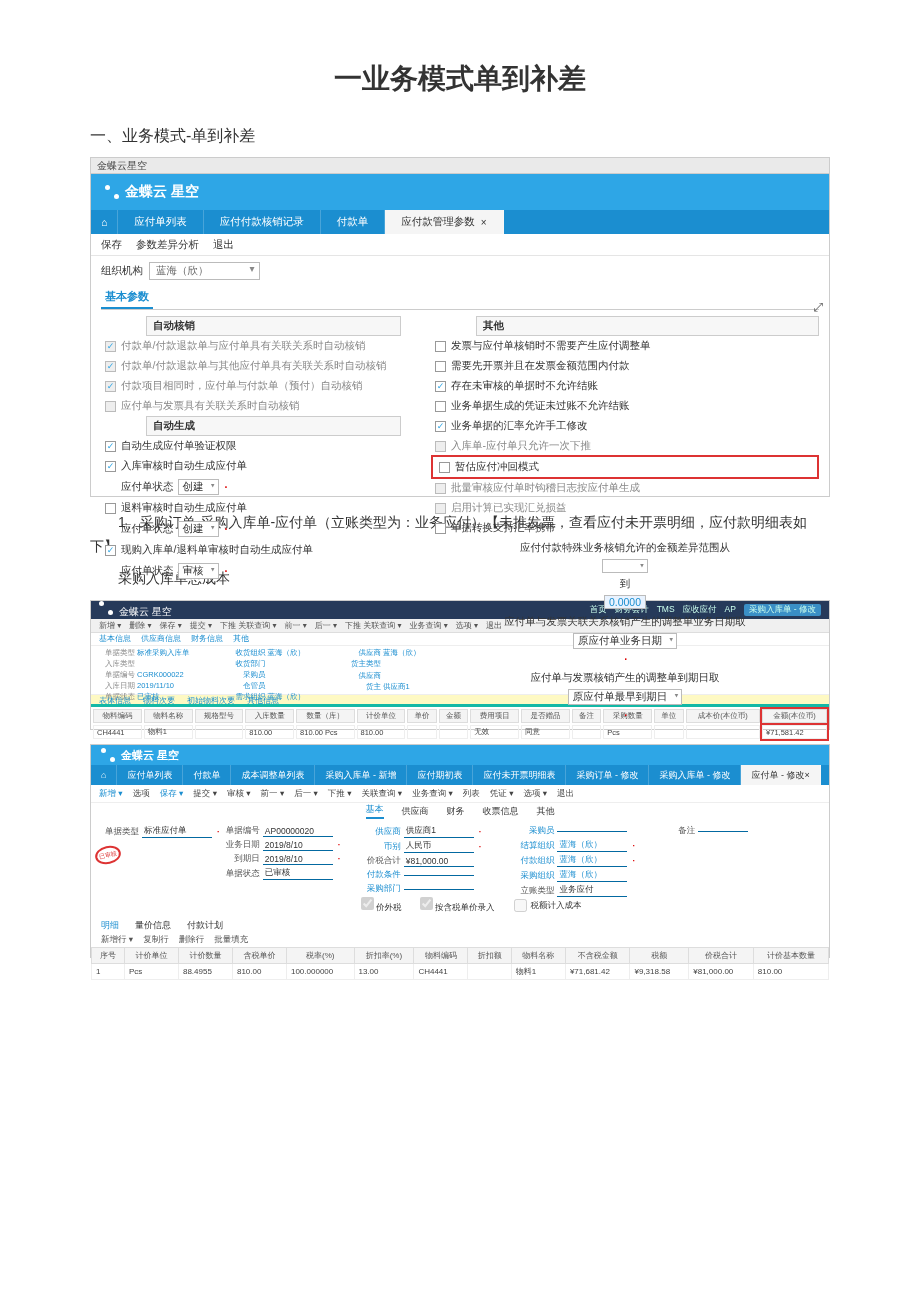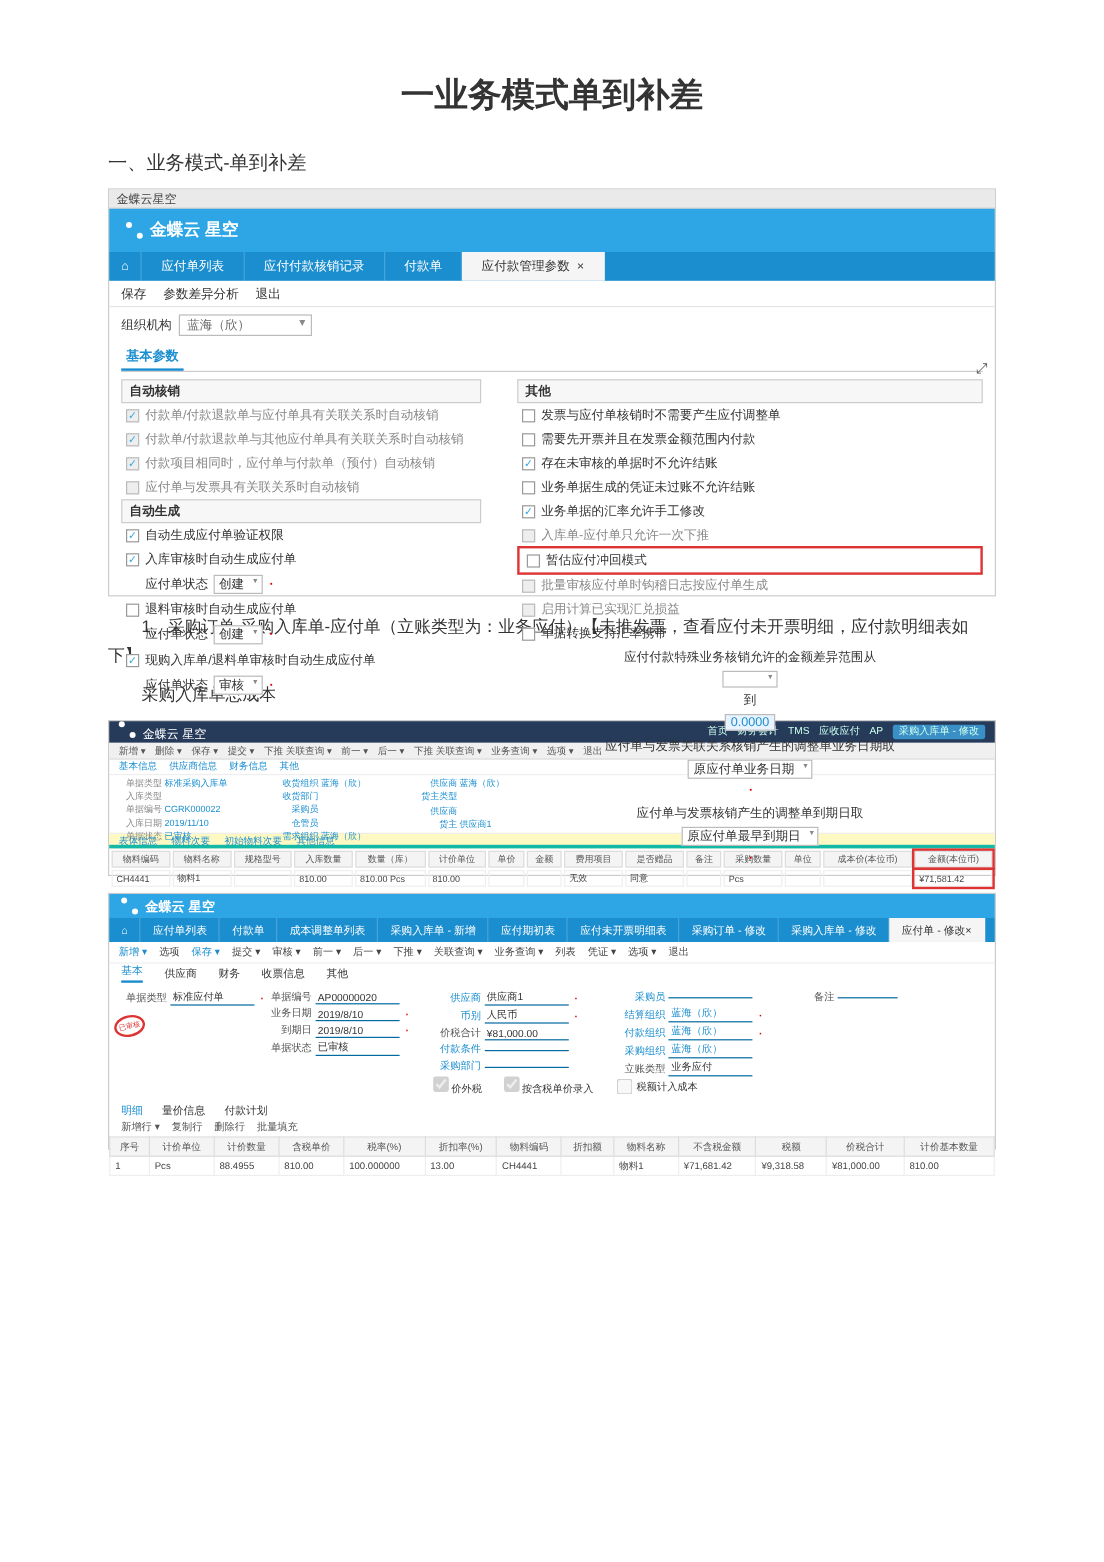--- a/index.html
+++ b/index.html
@@ -26,21 +26,21 @@
     .s1-toolbar { height: 22px; display: flex; align-items: center; padding: 0 10px; gap: 14px; font-size: 10.5px; color: #333; border-bottom: 1px solid #e5e5e5; }
     .s1-org { display: flex; align-items: center; padding: 6px 10px; gap: 6px; font-size: 10.5px; }
     .s1-org .sel { border: 1px solid #bbb; padding: 1px 50px 1px 6px; background: #fff; position: relative; color: #666; }
     .s1-org .sel::after { content: "▾"; position: absolute; right: 4px; top: 0; color: #888; font-size: 10px; }
     .s1-tabhead { border-bottom: 1px solid #ccc; margin: 0 10px; }
     .s1-tabhead span { display: inline-block; padding: 3px 4px; border-bottom: 2px solid #1b8ed0; color: #1b8ed0; font-weight: bold; font-size: 11px; }
     .s1-expand { position: absolute; right: 6px; top: 142px; font-size: 12px; color: #555; }
     .s1-cols { display: flex; padding: 6px 10px 8px; gap: 30px; }
     .s1-col-l { width: 300px; }
     .s1-col-r { flex: 1; }
-    .s1-group-hd { border: 1px solid #ccc; background: #f7f7f7; padding: 2px 6px; font-size: 10.5px; font-weight: bold; }
+    .s1-group-hd { border: 1px solid #ccc; background: #f7f7f7; padding: 2px 6px; font-size: 10.5px; font-weight: bold; margin-left: 45px; }
     .s1-chk-row { display: flex; align-items: center; gap: 5px; padding: 3px 4px; font-size: 10.5px; color: #888; }
     .s1-chk-row.active { color: #333; }
     .s1-chk { width: 11px; height: 11px; border: 1px solid #999; background: #fff; display: inline-flex; align-items: center; justify-content: center; font-size: 9px; color: #2ea6e6; }
     .s1-chk.dim { background: #eee; border-color: #bbb; }
     .s1-sub { padding: 3px 4px 3px 20px; display: flex; align-items: center; gap: 4px; font-size: 10.5px; }
     .mini-sel { border: 1px solid #bbb; padding: 0 14px 0 4px; position: relative; background: #fff; font-family: Liberation Mono, monospace; }
     .mini-sel::after { content: "▾"; position: absolute; right: 2px; top: 0; color: #888; font-size: 9px; }
     .red-dot { color: #d00; font-weight: bold; margin-left: 2px; }
     .red-box { border: 2px solid #d33; padding: 0 2px; margin: -1px 0; }
     .rowline { display: flex; align-items: center; gap: 4px; padding: 3px 4px; font-size: 10.5px; color: #333; flex-wrap: wrap; flex-direction: column; }
@@ -65,21 +65,21 @@
     .s2-redhl { outline: 2px solid #d33; }
 
     
     .s3 { height: 214px; position: relative; }
     .s3-brand { background: #2ea6e6; height: 20px; display: flex; align-items: center; color: #fff; font-size: 11px; padding: 0 10px; font-weight: bold; }
     .s3-tabs { background: #1b8ed0; height: 20px; display: flex; align-items: stretch; color: #fff; font-size: 9px; }
     .s3-tab { padding: 0 10px; display: flex; align-items: center; border-right: 1px solid rgba(255,255,255,.2); }
     .s3-tab.active { background: #f5f5f5; color: #333; }
     .s3-tb { height: 18px; display: flex; align-items: center; gap: 10px; padding: 0 8px; font-size: 8.5px; color: #444; border-bottom: 1px solid #eee; }
     .s3-tb .lnk { color: #1b8ed0; }
-    .s3-subnav { height: 16px; display: flex; align-items: center; gap: 18px; padding: 0 10px; font-size: 9px; color: #333; }
+    .s3-subnav { height: 16px; display: flex; align-items: center; gap: 18px; padding: 0 10px; font-size: 9px; color: #333; justify-content: center; }
     .s3-subnav .on { color: #1b8ed0; border-bottom: 2px solid #1b8ed0; padding-bottom: 1px; }
     .s3-form { display: flex; padding: 6px 8px 4px; gap: 20px; font-size: 8.5px; }
     .s3-form .col { display: flex; flex-direction: column; gap: 2px; }
     .kv2 { display: flex; align-items: center; gap: 3px; }
     .kv2 .k { width: 40px; text-align: right; color: #555; }
     .kv2 .v { min-width: 70px; border-bottom: 1px solid #0369a1; padding: 0 2px; color: #333; }
     .kv2 .v.blue { color: #1b8ed0; }
     .kv2 .klink { color: #1b8ed0; text-align: right; width: 40px; }
     .stamp3 { width: 26px; height: 18px; border: 2px solid #d33; border-radius: 50%; transform: rotate(-12deg); font-size: 6px; color: #d33; display: flex; align-items: center; justify-content: center; margin-top: 6px; margin-left: -4px; }
     .s3-subnav2 { height: 15px; display: flex; align-items: center; gap: 16px; padding: 0 10px; font-size: 9px; color: #333; }

